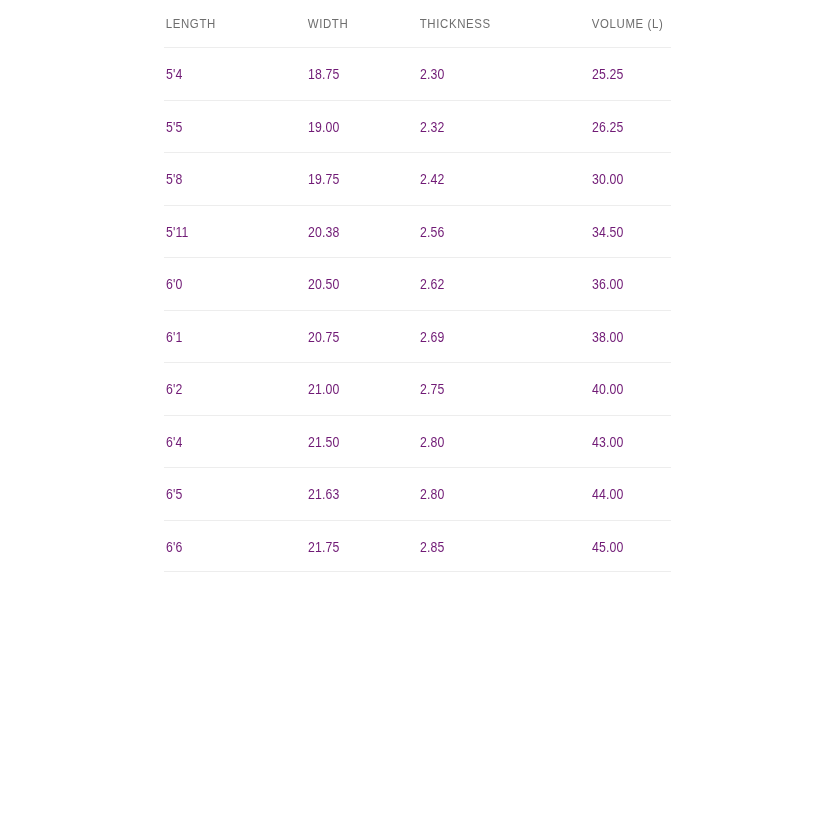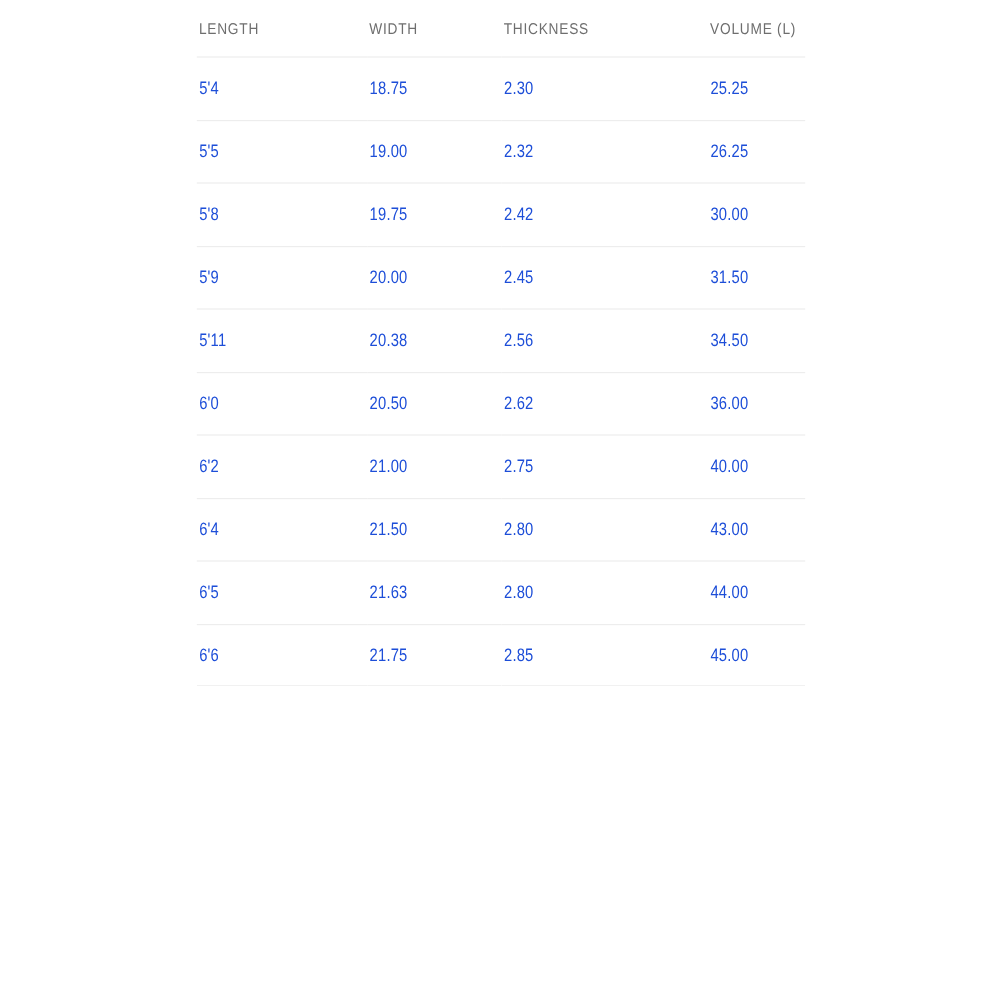--- a/index.html
+++ b/index.html
@@ -52,21 +52,21 @@
 
   tbody td {
     text-align: left;
     vertical-align: middle;
     height: 51.5px;
     padding: 0 0 0 2px;
     margin: 0;
     font-size: 15px;
     font-weight: 400;
     letter-spacing: 0.2px;
-    color: #1d4ed8;
+    color: #701a75;
     border-top: 1px solid #ededed;
     font-stretch: condensed;
     white-space: nowrap;
   }
 
   tbody td > span {
     display: inline-block;
     transform: scaleX(0.82);
     transform-origin: left center;
   }
@@ -107,36 +107,36 @@
           <td><span>2.32</span></td>
           <td><span>26.25</span></td>
         </tr>
         <tr>
           <td><span>5'8</span></td>
           <td><span>19.75</span></td>
           <td><span>2.42</span></td>
           <td><span>30.00</span></td>
         </tr>
         <tr>
-          <td><span>5'9</span></td>
-          <td><span>20.00</span></td>
-          <td><span>2.45</span></td>
-          <td><span>31.50</span></td>
-        </tr>
-        <tr>
           <td><span>5'11</span></td>
           <td><span>20.38</span></td>
           <td><span>2.56</span></td>
           <td><span>34.50</span></td>
         </tr>
         <tr>
           <td><span>6'0</span></td>
           <td><span>20.50</span></td>
           <td><span>2.62</span></td>
           <td><span>36.00</span></td>
+        </tr>
+        <tr>
+          <td><span>6'1</span></td>
+          <td><span>20.75</span></td>
+          <td><span>2.69</span></td>
+          <td><span>38.00</span></td>
         </tr>
         <tr>
           <td><span>6'2</span></td>
           <td><span>21.00</span></td>
           <td><span>2.75</span></td>
           <td><span>40.00</span></td>
         </tr>
         <tr>
           <td><span>6'4</span></td>
           <td><span>21.50</span></td>

